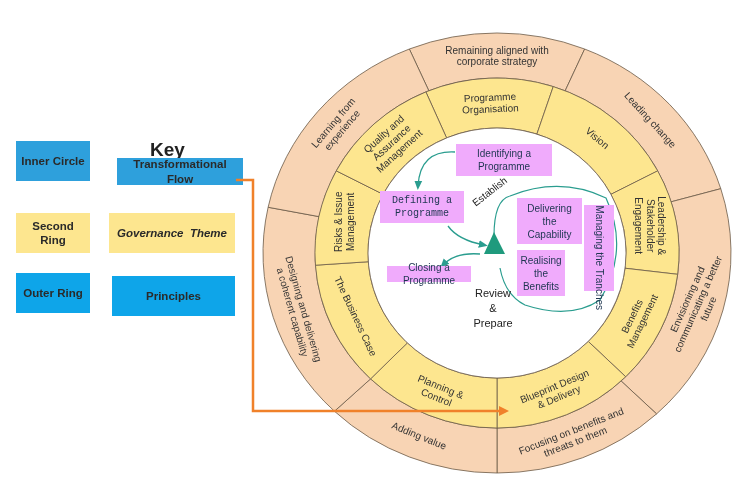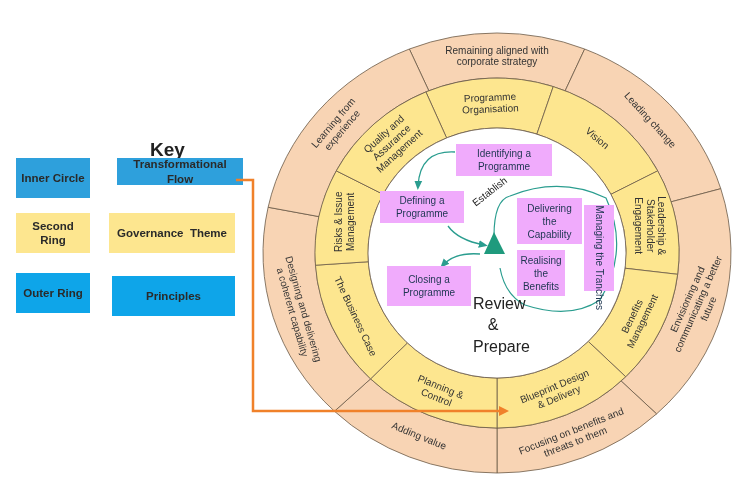--- a/index.html
+++ b/index.html
@@ -8,31 +8,31 @@
   .key-title { position:absolute; left:113px; top:139px; font-size:19px; font-weight:bold; color:#222;margin-left:37px; }
   .kbox { position:absolute; display:flex; align-items:center; justify-content:center; text-align:center;
           font-size:11.5px; font-weight:bold; color:#2a2a2a; line-height:1.25; box-sizing:border-box; padding:2px; }
   .blue { background:#2ea0dc; }
   .yellow { background:#fde68f; }
   .peach { background:#0ea5e9; }
   svg { position:absolute; left:0; top:0; }
   .ring-text { font-family:"Liberation Sans", sans-serif; font-size:10px; fill:#333; }
   .flow-box { position:absolute; background:#f0abfc; color:#1d3550; display:flex; align-items:center;
               justify-content:center; text-align:center; font-size:10px; line-height:1.3; box-sizing:border-box; }
-  .flow-label { position:absolute; font-size:16px; color:#222; text-align:center; line-height:1.35; }
+  .flow-label { position:absolute; font-size:11px; color:#222; text-align:center; line-height:1.35; }
 </style>
 </head>
 <body>
 
 <div class="key-title">Key</div>
-<div class="kbox blue" style="left:16px;top:158px;width:74px;height:40px;">Inner Circle</div>
+<div class="kbox blue" style="left:16px;top:141px;width:74px;height:40px;">Inner Circle</div>
 <div class="kbox yellow" style="left:16px;top:213px;width:74px;height:40px;">Second Ring</div>
 <div class="kbox peach" style="left:16px;top:273px;width:74px;height:40px;">Outer Ring</div>
 <div class="kbox blue" style="left:93px;top:158px;width:126px;height:27px;margin-left:24px;">Transformational Flow</div>
-<div class="kbox yellow" style="left:109px;top:213px;width:126px;height:40px;white-space:pre;">Governance  Theme</div>
+<div class="kbox yellow" style="left:109px;top:213px;width:126px;height:40px;white-space:pre;font-style:italic;">Governance  Theme</div>
 <div class="kbox peach" style="left:112px;top:276px;width:123px;height:40px;">Principles</div>
 
 <svg id="diagram" width="739" height="487" viewBox="0 0 739 487">
   <defs>
     <marker id="tealHead" markerWidth="8" markerHeight="8" refX="4" refY="4" orient="auto">
       <path d="M0,1 L7,4 L0,7 Z" fill="#2a9d8f"></path>
     </marker>
     <marker id="orangeHead" markerWidth="10" markerHeight="10" refX="6" refY="5" orient="auto" markerUnits="userSpaceOnUse">
       <path d="M0,0 L10,5 L0,10 Z" fill="#f0812a"></path>
     </marker>
@@ -78,22 +78,22 @@
     <path d="M455,152 Q420,150 418,186" fill="none" stroke="#2a9d8f" stroke-width="1.3" marker-end="url(#tealHead)"></path>
     <path d="M448,226 Q458,240 484,245" fill="none" stroke="#2a9d8f" stroke-width="1.3" marker-end="url(#tealHead)"></path>
     <path d="M480,254 Q455,252 443,265" fill="none" stroke="#2a9d8f" stroke-width="1.3" marker-end="url(#tealHead)"></path>
     <path d="M494,236 Q494,200 510,196 Q560,176 606,198 Q630,250 600,300 Q570,320 525,305 Q505,295 500,268" fill="none" stroke="#2a9d8f" stroke-width="1.2"></path>
     <polygon points="494,232 484,254 505,254" fill="#1f9a7d"></polygon>
   </g>
   <polyline points="236,180 253,180 253,411 505,411" fill="none" stroke="#f0812a" stroke-width="2.5" marker-end="url(#orangeHead)"></polyline>
 </svg>
 
 <div class="flow-box" style="left:456px;top:144px;width:96px;height:32px;padding:0 8px;">Identifying a Programme</div>
-<div class="flow-box" style="left:380px;top:191px;width:84px;height:32px;padding:0 8px;">Defining a Programme</div>
-<div class="flow-box" style="left:387px;top:266px;width:84px;height:40px;padding:0 10px;">Closing a Programme</div>
+<div class="flow-box" style="left:380px;top:191px;width:84px;height:32px;padding:0 8px;font-family:Liberation Mono, monospace;">Defining a Programme</div>
+<div class="flow-box" style="left:387px;top:266px;width:84px;height:16px;padding:0 10px;">Closing a Programme</div>
 <div class="flow-box" style="left:517px;top:198px;width:65px;height:46px;padding:17px 6px;">Delivering the Capability</div>
 <div class="flow-box" style="left:517px;top:250px;width:48px;height:46px;padding:0 8px;">Realising the Benefits</div>
 <div class="flow-box" style="left:584px;top:205px;width:30px;height:86px;">
   <span style="display:inline-block;transform:rotate(90deg);white-space:nowrap;width:86px;">Managing the Tranches</span>
 </div>
 <div class="flow-label" style="left:478px;top:196px;transform:rotate(-38deg);transform-origin:left bottom;font-size:10px;">Establish</div>
 <div class="flow-label" style="left:470px;top:271px;width:46px;white-space:pre-line;">
   <span style="display:inline-block;width:40px;">Review &amp; Prepare</span>
 </div>
 

